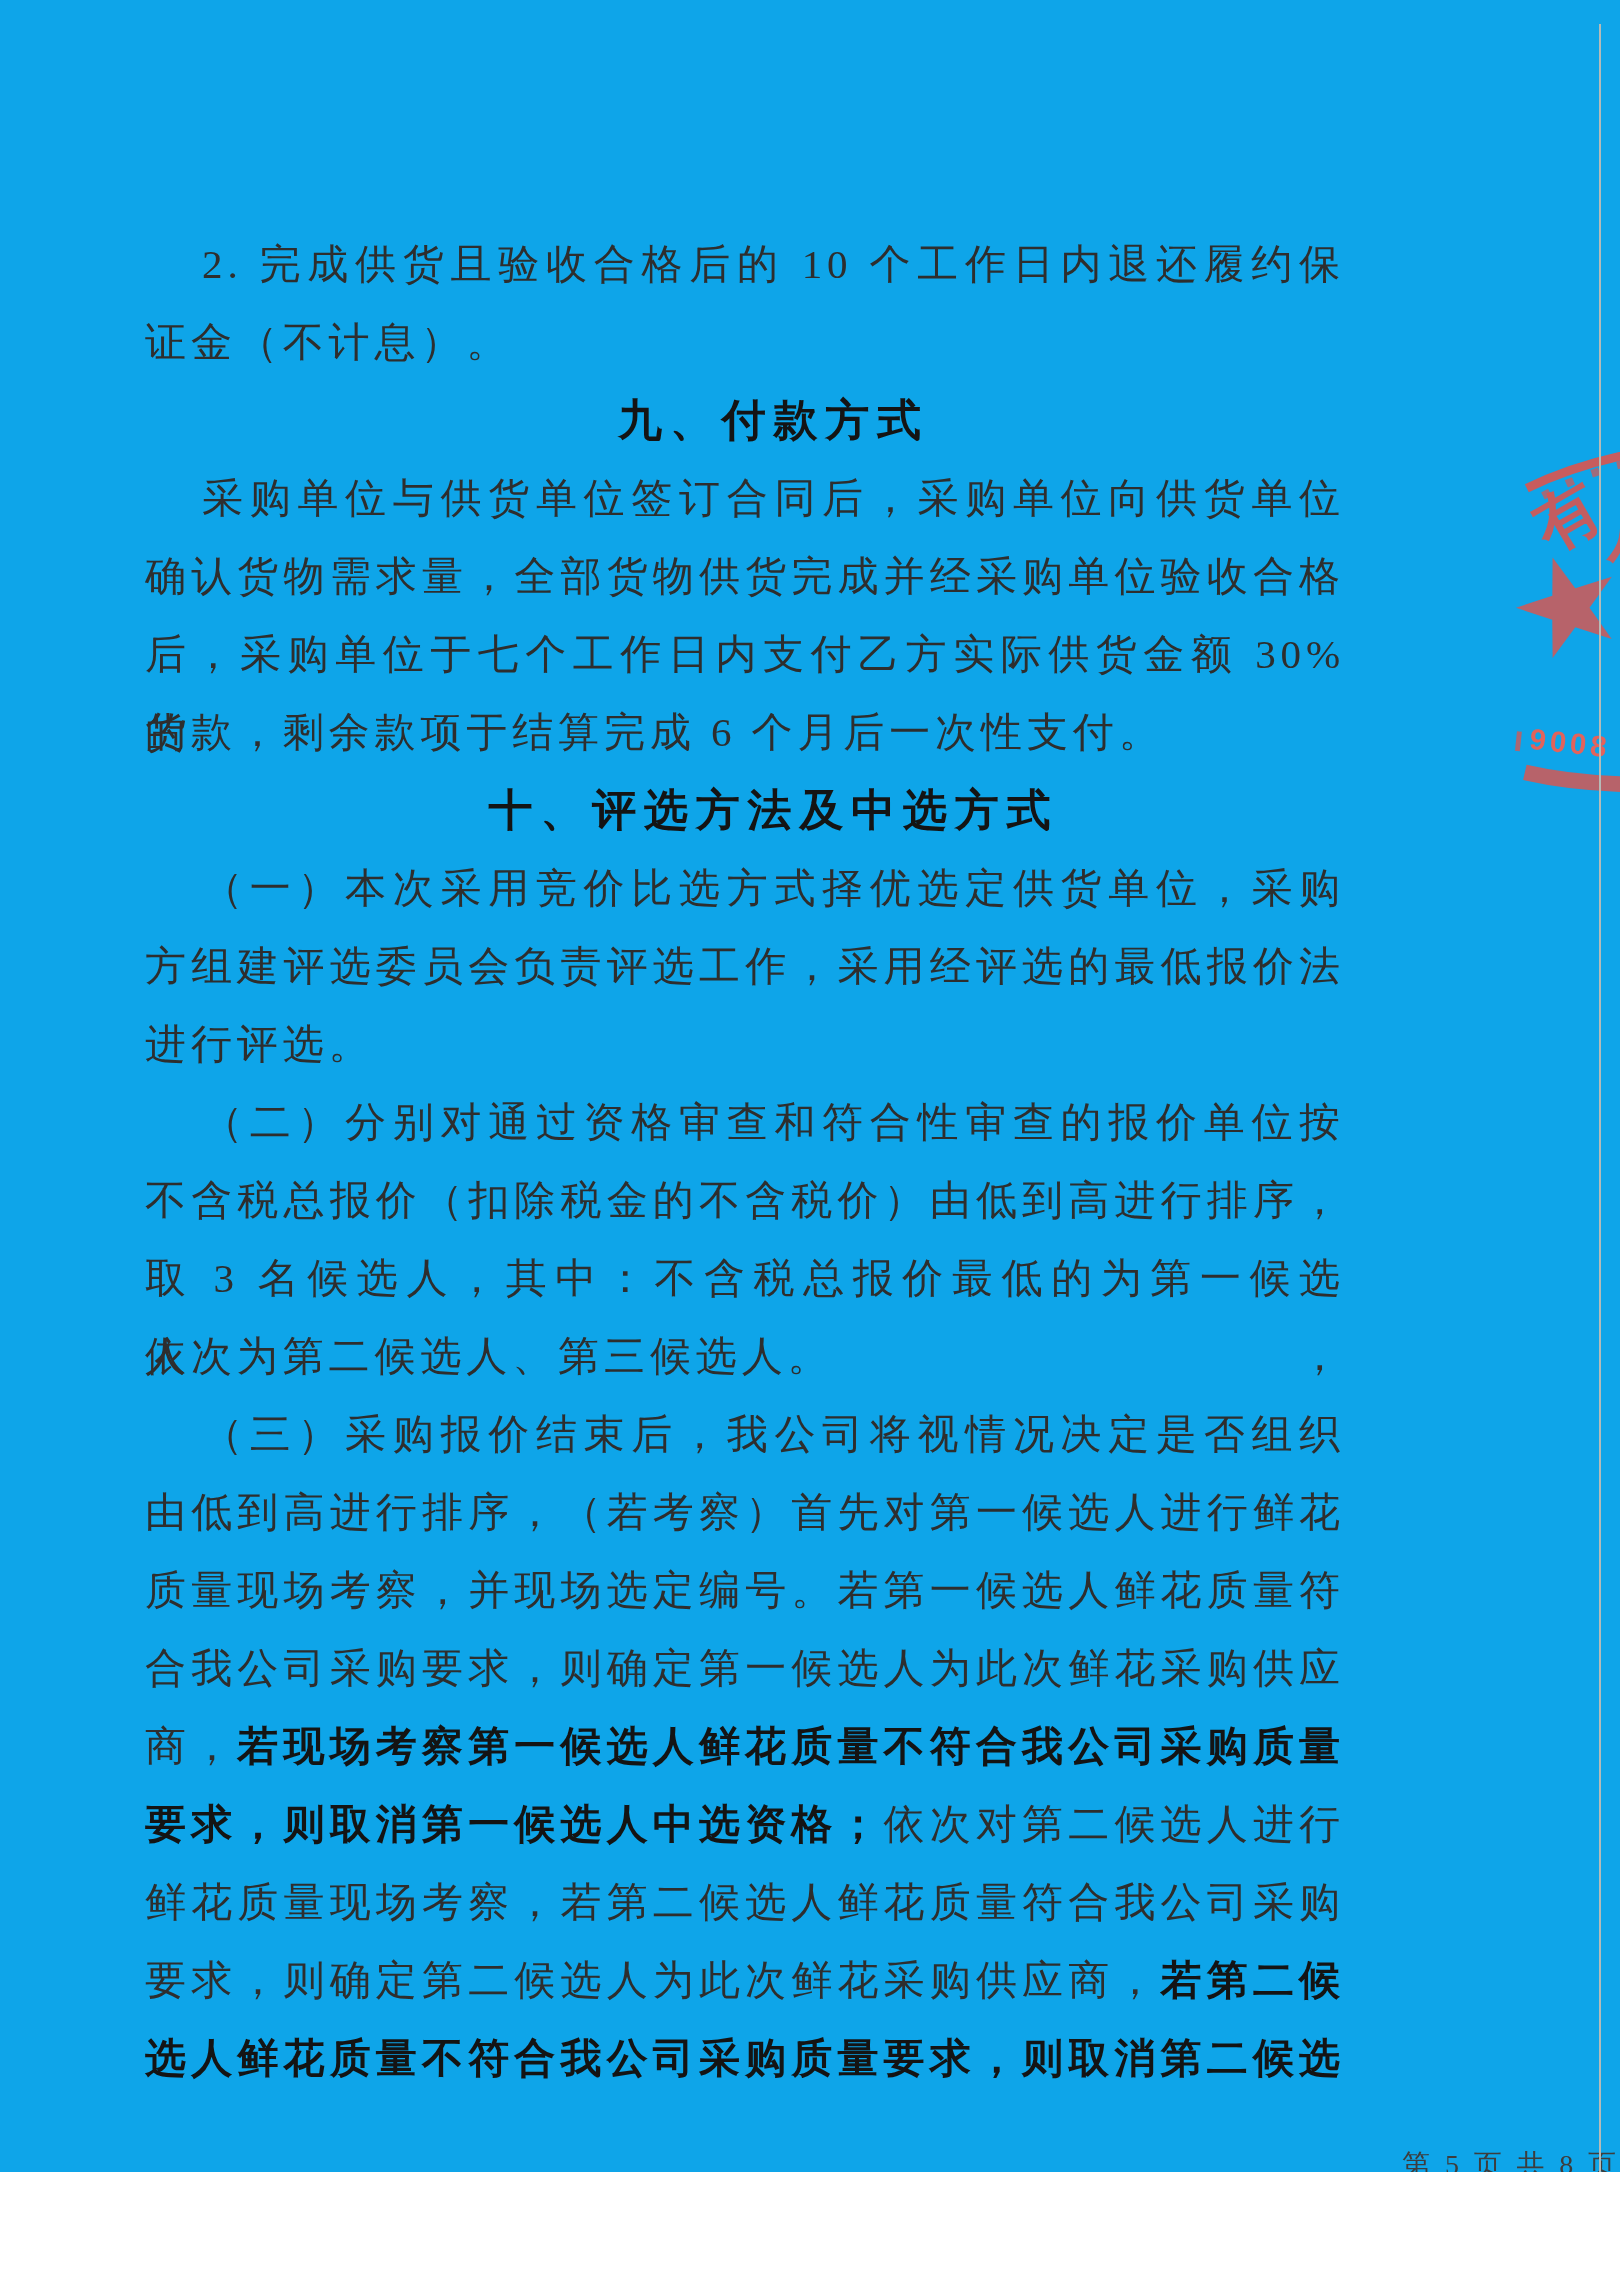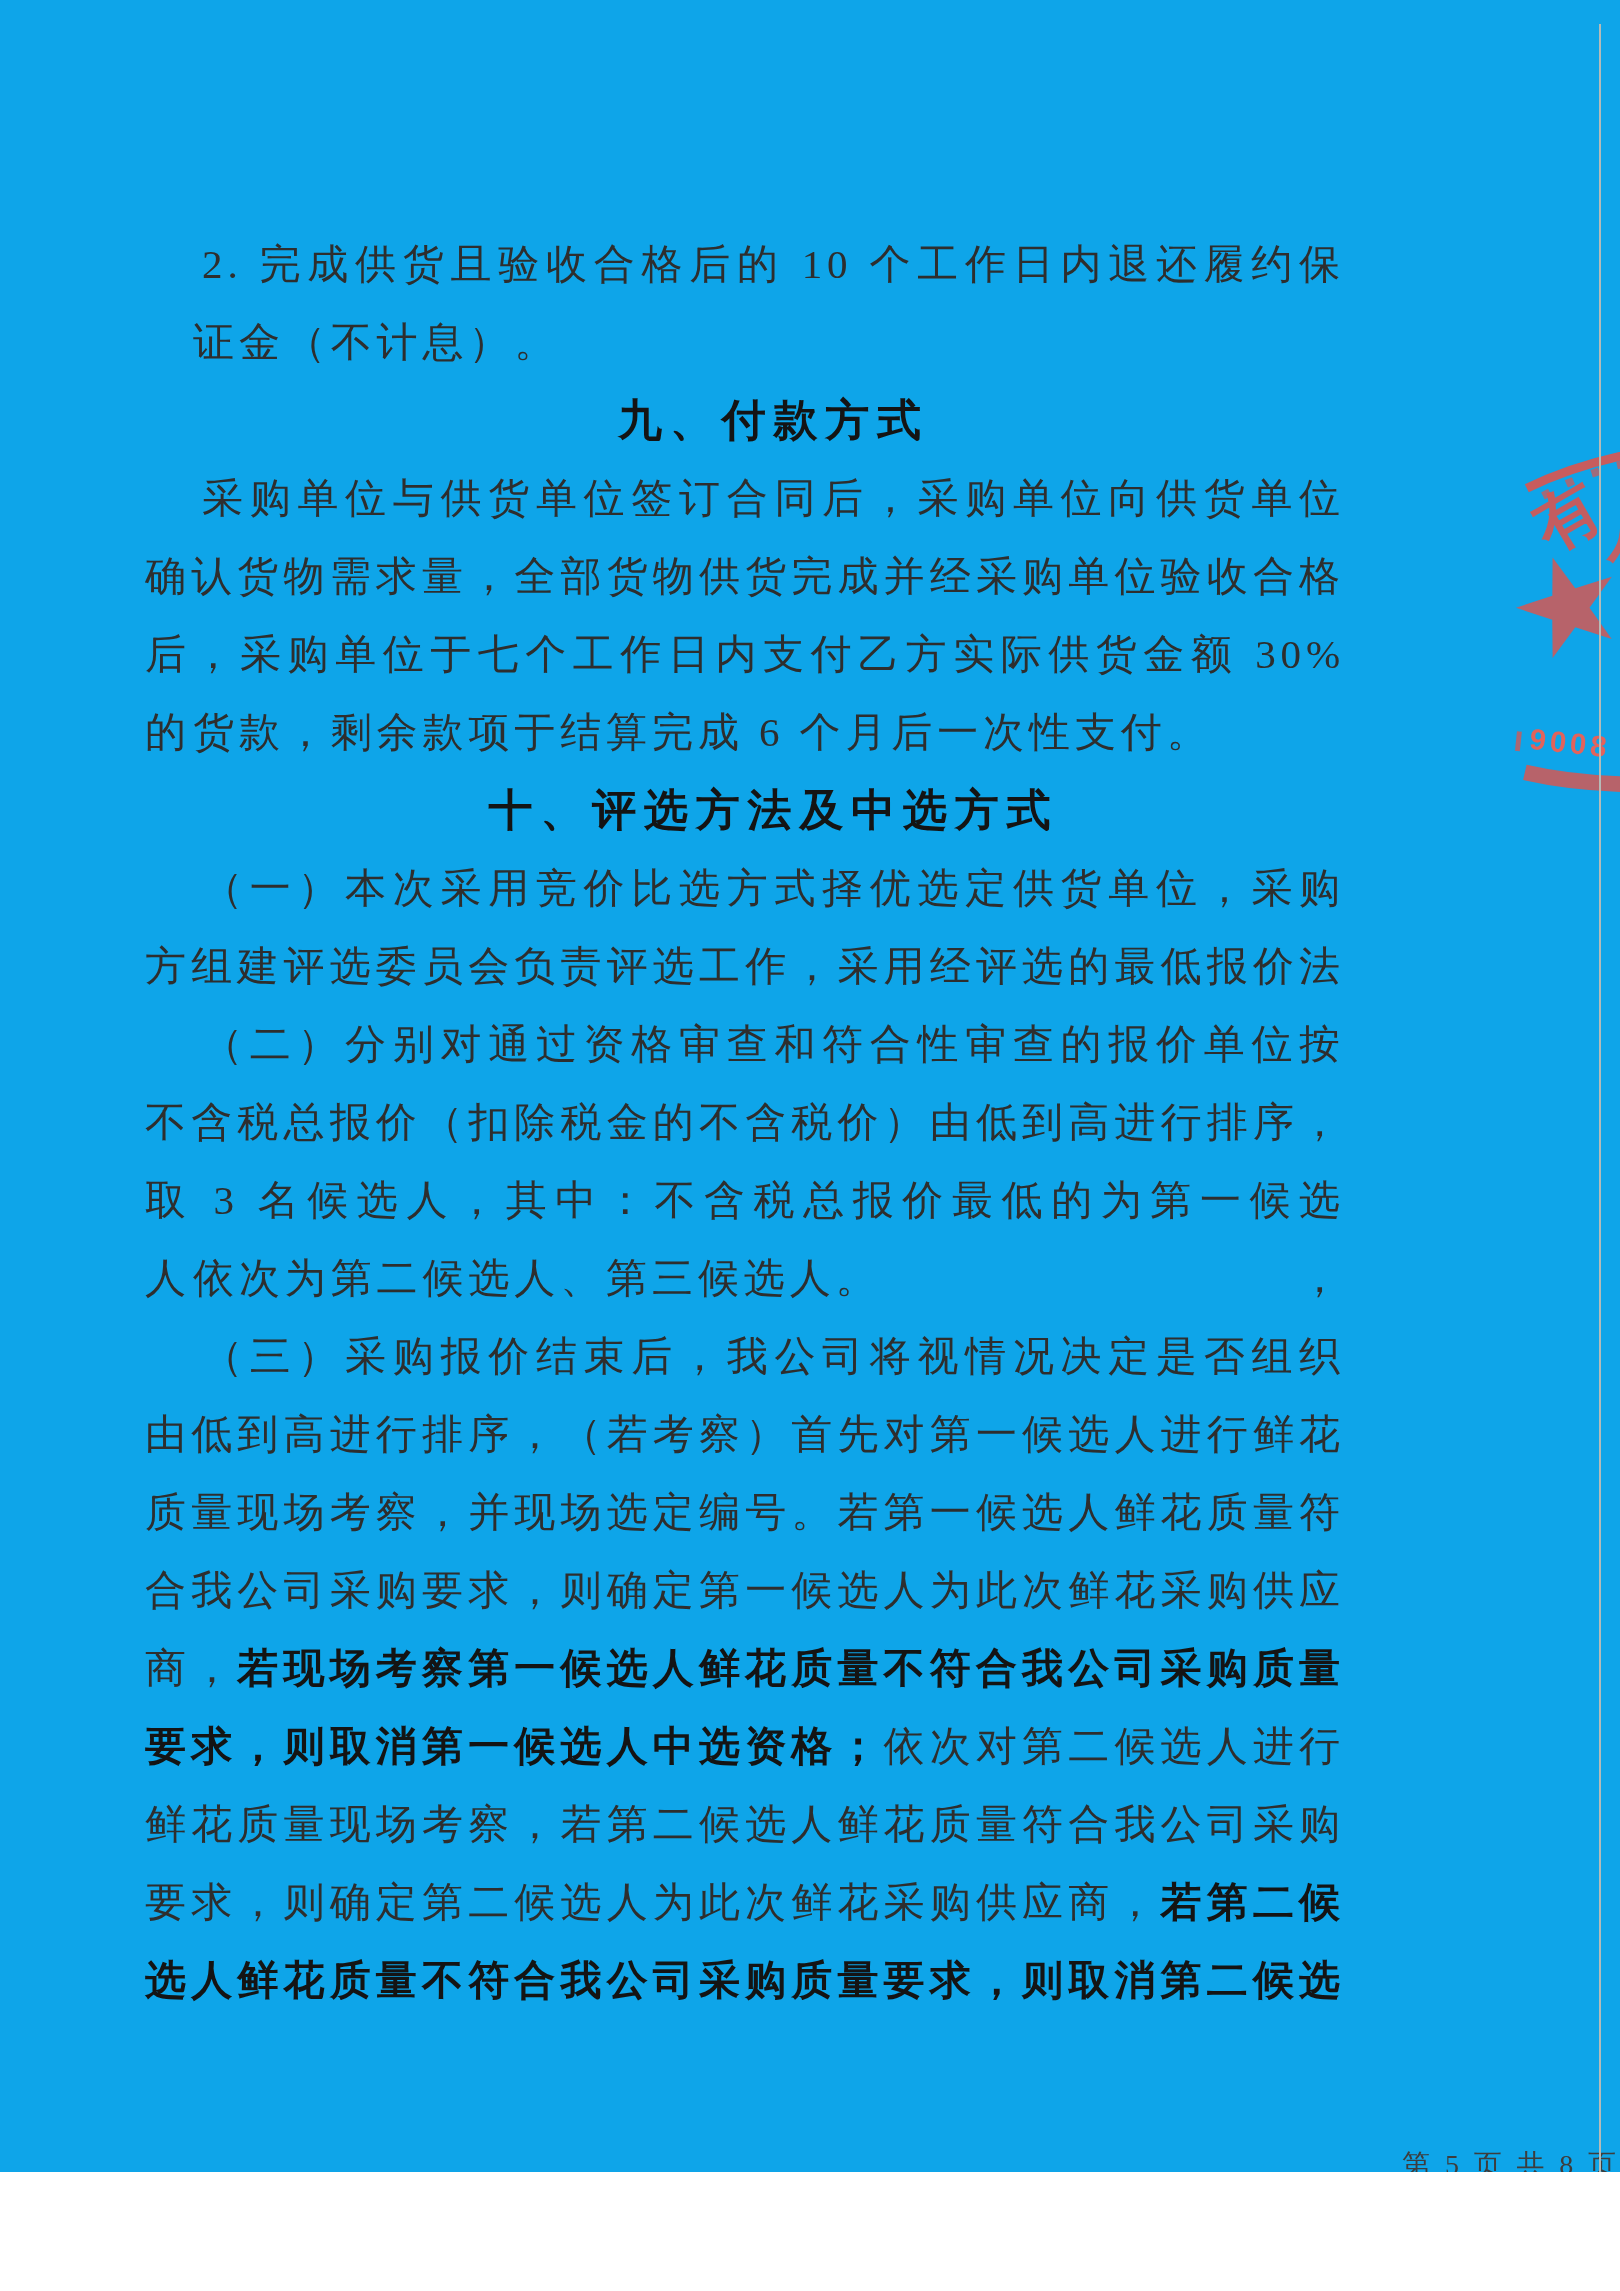--- a/index.html
+++ b/index.html
@@ -21,21 +21,21 @@
     letter-spacing:4.9px;
     color:#2e2e2e;
     white-space:normal;
   }
   .justify,.indent-justify{
     text-align:justify;
     text-align-last:justify;
     text-justify:inter-character;
   }
   .indent-justify{text-indent:57px;}
-  .left{text-align:left;margin-left:48px;}
+  .left{text-align:left;}
   .heading{
     font-family:"Liberation Sans", sans-serif;
     font-weight:700;
     font-size:44px;
     letter-spacing:7.8px;
     color:#161616;
     text-indent:57px;
     text-align:center;
   }
   .n{font-weight:400;}
@@ -71,20 +71,21 @@
       <div class="line indent-justify"><span class="n">2. 完成供货且验收合格后的 10 个工作日内退还履约保</span></div>
       <div class="line left"><span class="n">证金（不计息）。</span></div>
       <div class="line heading"><span class="b">九、付款方式</span></div>
       <div class="line indent-justify"><span class="n">采购单位与供货单位签订合同后，采购单位向供货单位</span></div>
       <div class="line justify"><span class="n">确认货物需求量，全部货物供货完成并经采购单位验收合格</span></div>
       <div class="line justify"><span class="n">后，采购单位于七个工作日内支付乙方实际供货金额 30%的</span></div>
       <div class="line left"><span class="n">货款，剩余款项于结算完成 6 个月后一次性支付。</span></div>
       <div class="line heading"><span class="b">十、评选方法及中选方式</span></div>
       <div class="line indent-justify"><span class="n">（一）本次采用竞价比选方式择优选定供货单位，采购</span></div>
       <div class="line justify"><span class="n">方组建评选委员会负责评选工作，采用经评选的最低报价法</span></div>
+      <div class="line left"><span class="n">进行评选。</span></div>
       <div class="line indent-justify"><span class="n">（二）分别对通过资格审查和符合性审查的报价单位按</span></div>
       <div class="line justify"><span class="n">不含税总报价（扣除税金的不含税价）由低到高进行排序，</span></div>
       <div class="line justify"><span class="n">取 3 名候选人，其中：不含税总报价最低的为第一候选人，</span></div>
       <div class="line left"><span class="n">依次为第二候选人、第三候选人。</span></div>
       <div class="line indent-justify"><span class="n">（三）采购报价结束后，我公司将视情况决定是否组织</span></div>
       <div class="line justify"><span class="n">由低到高进行排序，（若考察）首先对第一候选人进行鲜花</span></div>
       <div class="line justify"><span class="n">质量现场考察，并现场选定编号。若第一候选人鲜花质量符</span></div>
       <div class="line justify"><span class="n">合我公司采购要求，则确定第一候选人为此次鲜花采购供应</span></div>
       <div class="line justify"><span class="n">商，</span><span class="b">若现场考察第一候选人鲜花质量不符合我公司采购质量</span></div>
       <div class="line justify"><span class="b">要求，则取消第一候选人中选资格；</span><span class="n">依次对第二候选人进行</span></div>

